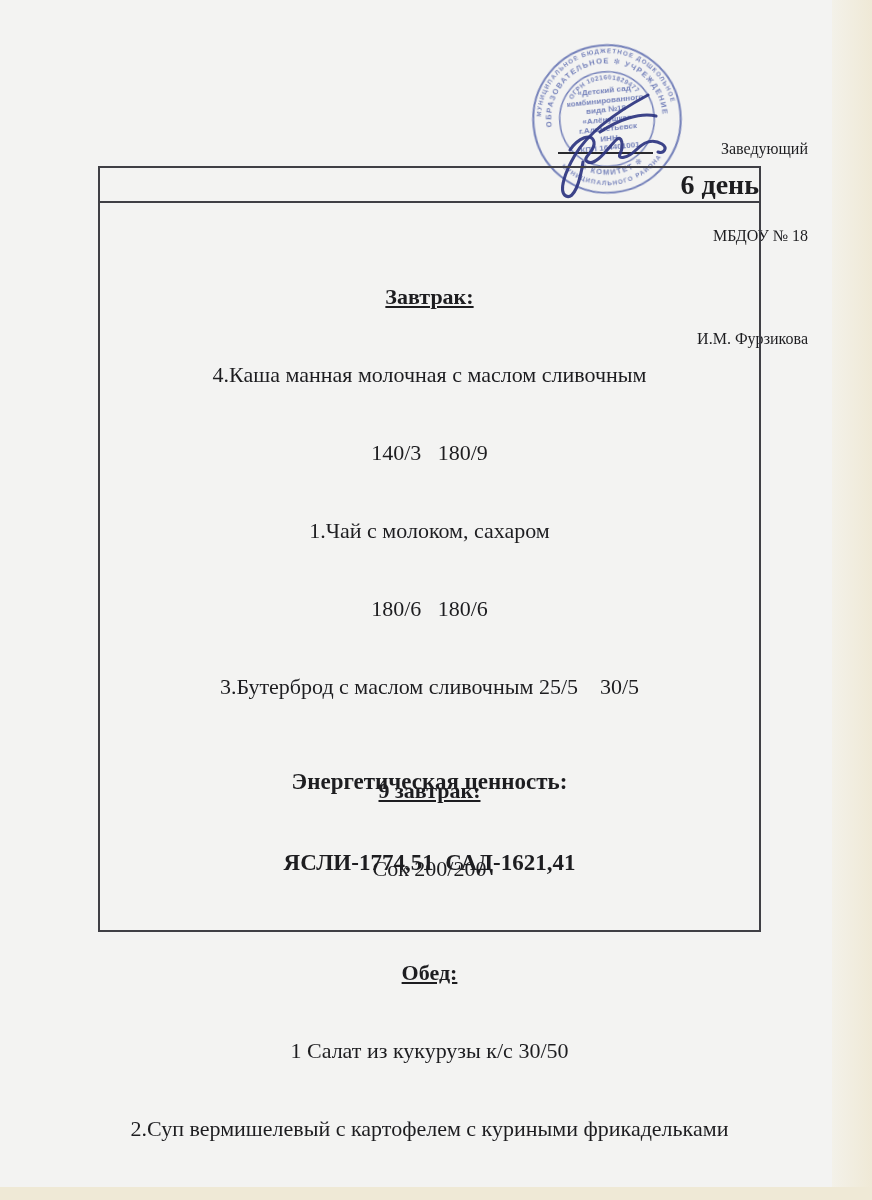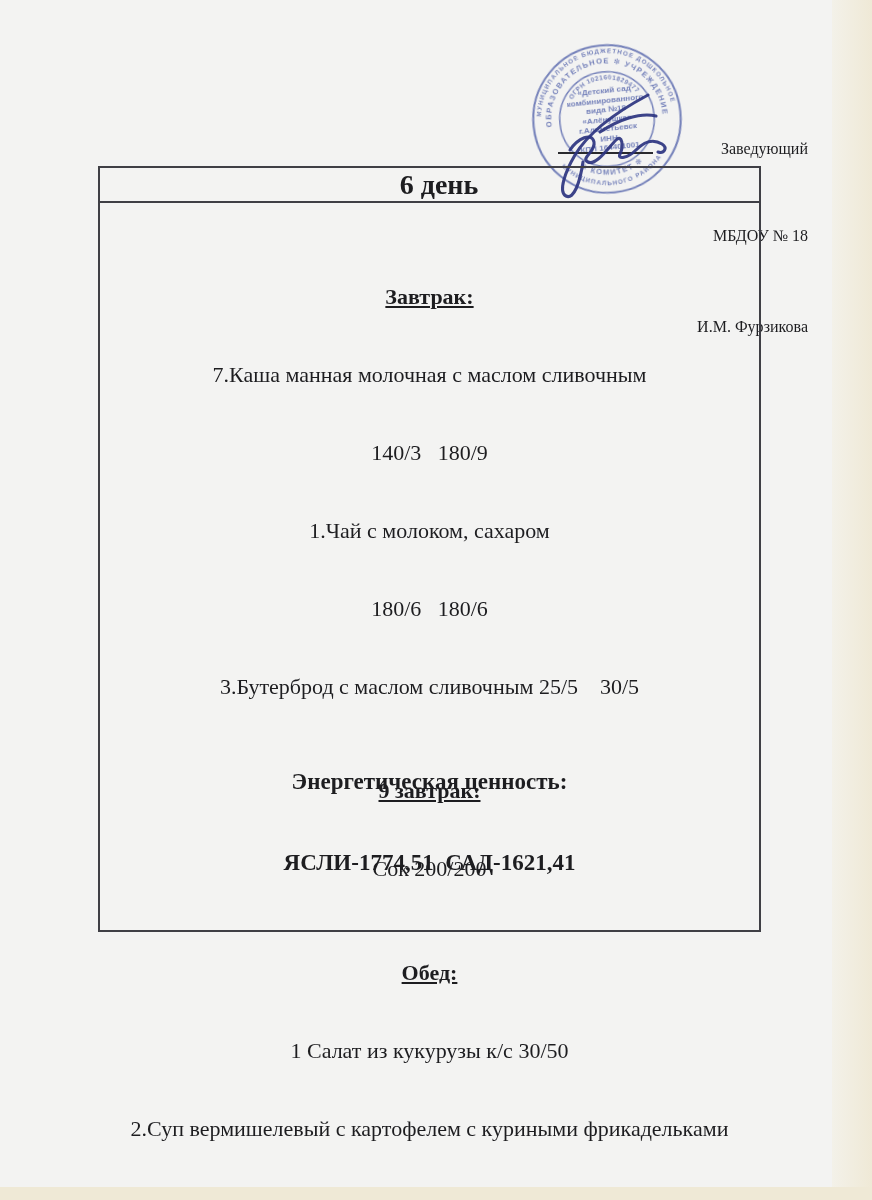--- a/index.html
+++ b/index.html
@@ -10,21 +10,21 @@
     color:#1d1d20;
   }
   .scan-edge-right{position:absolute;top:0;right:0;width:40px;height:100%;
     background:linear-gradient(to right,#f3f1e9,#efe9d6);}
   .scan-edge-bottom{position:absolute;left:0;bottom:0;width:100%;height:13px;
     background:#efe9d6;}
 
   
   .signatory{position:absolute;top:76px;right:64px;text-align:right;
     font-size:16px;line-height:29px;white-space:pre;}
-  .signatory .signer{margin-top:4px;}
+  .signatory .signer{margin-top:16px;}
 
   
   .stamp{position:absolute;left:521px;top:33px;width:172px;height:172px;
     opacity:.82;transform:rotate(-6deg);filter:blur(.3px);}
   .stamp .ring{fill:none;stroke:#5a69ae;}
   .stamp text{fill:#5a69ae;font-family:"Liberation Sans","DejaVu Sans",sans-serif;font-weight:bold;}
   .t-outer{font-size:6.6px;letter-spacing:1.2px;}
   .t-mid{font-size:8px;letter-spacing:1.4px;}
   .t-ogrn{font-size:6.8px;letter-spacing:.6px;}
   .t-center{font-size:8.6px;text-anchor:middle;}
@@ -34,21 +34,21 @@
   .signature .ink{fill:none;stroke:#2c3480;stroke-width:3.1;
     stroke-linecap:round;stroke-linejoin:round;opacity:.92;}
   .signature .sig-line{stroke:#2a2a2e;stroke-width:2;}
 
   
   .menu-box{
     position:absolute;left:98px;top:166px;width:663px;height:766px;
     box-sizing:border-box;border:2px solid #3f3f45;
   }
   .menu-title-row{height:33px;border-bottom:2px solid #3f3f45;
-    text-align:center;padding-left:19px;}
+    text-align:right;padding-left:19px;}
   .menu-title{font-size:28px;font-weight:bold;line-height:33px;}
   .menu-body{position:relative;height:727px;padding-top:3px;
     text-align:center;font-size:22px;line-height:26px;white-space:pre-wrap;}
   .menu-heading{font-weight:bold;text-decoration:underline;}
   .energy{position:absolute;left:0;right:0;bottom:3px;
     font-weight:bold;font-size:23px;line-height:27px;}
 </style>
 </head>
 <body>
 
@@ -94,21 +94,21 @@
     <path class="ink" d="M 100 112 C 118 100, 140 92, 156 96"></path>
   </svg>
 
   <div class="menu-box">
     <div class="menu-title-row">
       <span class="menu-title">6 день</span>
     </div>
     <div class="menu-body">
 
       <div class="menu-heading">Завтрак:</div>
-      <div class="menu-line">7.Каша манная молочная с маслом сливочным</div>
+      <div class="menu-line">4.Каша манная молочная с маслом сливочным</div>
       <div class="menu-line">140/3   180/9</div>
       <div class="menu-line">1.Чай с молоком, сахаром</div>
       <div class="menu-line">180/6   180/6</div>
       <div class="menu-line">3.Бутерброд с маслом сливочным 25/5    30/5</div>
 
       <div class="menu-heading">9 завтрак:</div>
       <div class="menu-line">Сок 200/200</div>
 
       <div class="menu-heading">Обед:</div>
       <div class="menu-line">1 Салат из кукурузы к/с 30/50</div>

